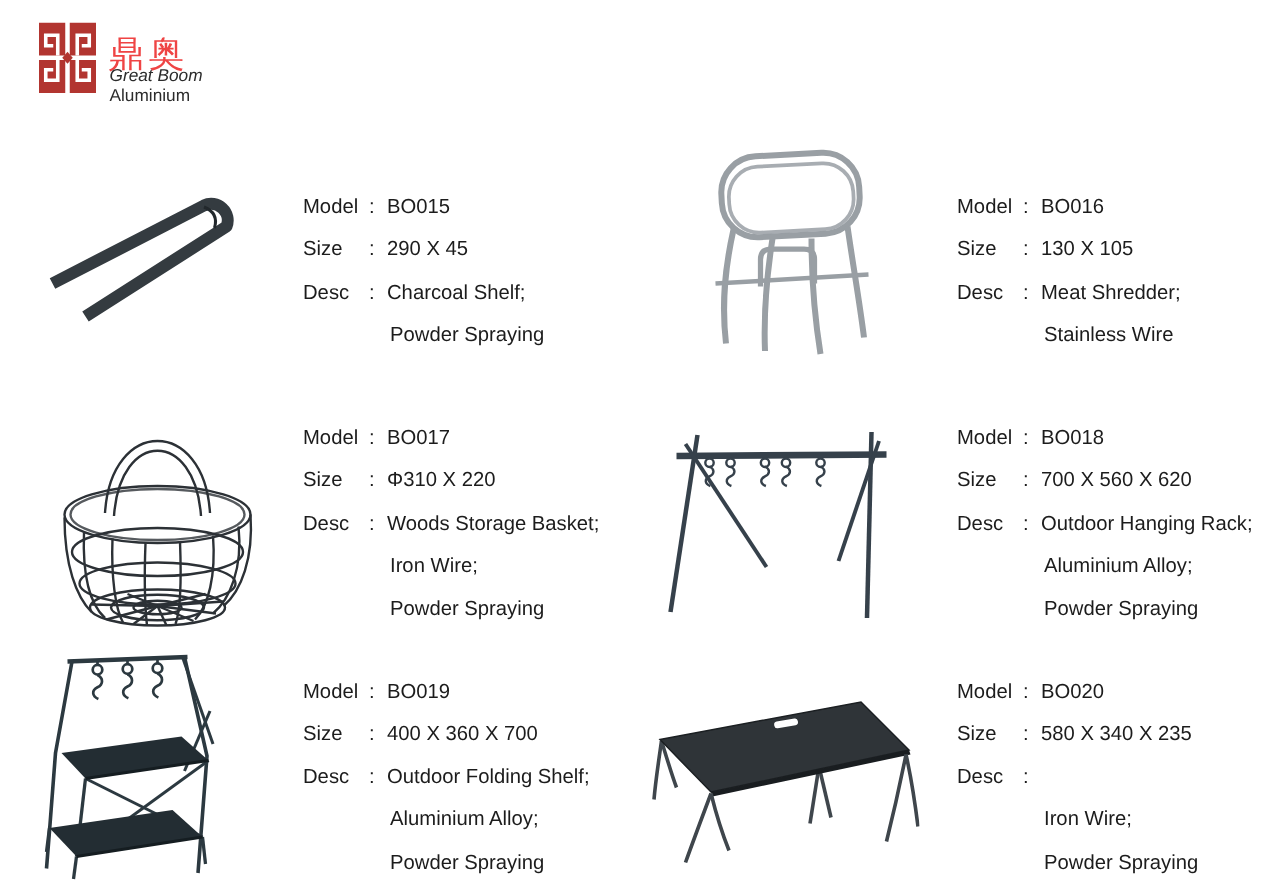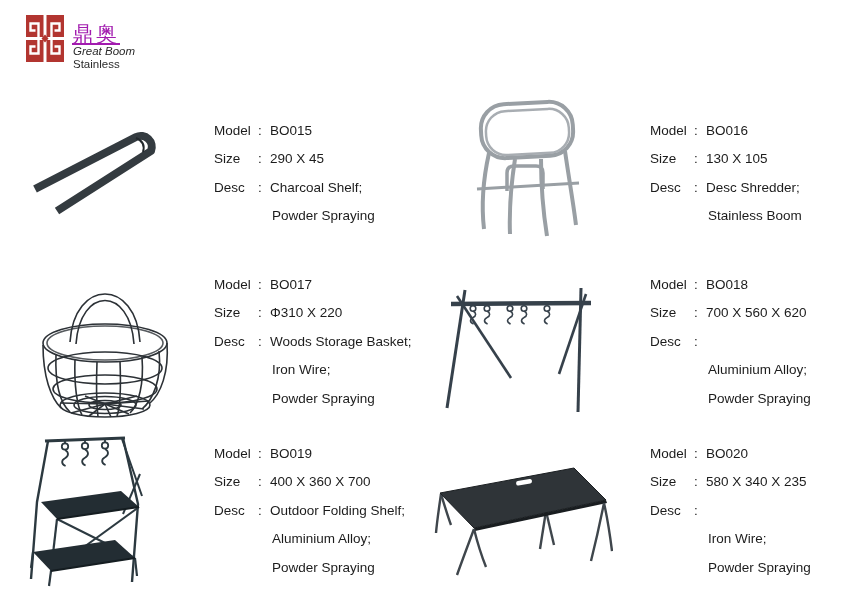--- a/index.html
+++ b/index.html
@@ -3,41 +3,41 @@
 <meta charset="utf-8">
 <style>
   html,body{margin:0;padding:0;}
   body{
     width:842px;height:593px;position:relative;background:#ffffff;
     font-family:"Liberation Sans","DejaVu Sans",sans-serif;color:#1d1d1d;
     overflow:hidden;
   }
   
   .logo{position:absolute;left:26px;top:15px;width:38px;height:47px;}
-  .brand-cn{position:absolute;left:72px;top:20px;font-size:21px;letter-spacing:3px;color:#a21caf;font-weight:500;text-decoration:underline;}
+  .brand-cn{position:absolute;left:72px;top:20px;font-size:24px;letter-spacing:3px;color:#ef4444;font-weight:500;}
   .brand-en1{position:absolute;left:73px;top:45px;font-size:11.5px;color:#2b2b2b;font-style:italic;}
   .brand-en2{position:absolute;left:73px;top:58px;font-size:11.5px;color:#2b2b2b;}
   
   .art{position:absolute;}
   #art0{left:20px;top:108px;width:170px;height:120px;}
   #art1{left:455px;top:95px;width:130px;height:145px;}
   #art2{left:25px;top:252px;width:160px;height:176px;}
   #art3{left:437px;top:262px;width:178px;height:155px;}
   #art4{left:25px;top:424px;width:160px;height:168px;}
   #art5{left:428px;top:453px;width:185px;height:132px;}
   .art svg{width:100%;height:100%;display:block;}
   
   .spec{position:absolute;font-size:13.5px;color:#1c1c1c;}
   #spec0{left:202px;top:116px;}
   #spec1{left:638px;top:116px;}
   #spec2{left:202px;top:270px;}
   #spec3{left:638px;top:270px;}
   #spec4{left:202px;top:439px;}
   #spec5{left:638px;top:439px;}
-  .line{display:flex;height:28.5px;align-items:center;white-space:nowrap;margin-left:12px;}
+  .line{display:flex;height:28.5px;align-items:flex-end;white-space:nowrap;}
   .label{width:44px;flex:none;}
   .colon{width:12px;flex:none;}
   .value{flex:none;}
   .cont .value{padding-left:2px;}
 </style>
 </head>
 <body>
 
 <header>
   <svg class="logo" viewBox="0 0 38 47" aria-hidden="true">
@@ -56,21 +56,21 @@
       </g>
       <g transform="translate(38,47) scale(-1,-1)">
         <rect x="0" y="0" width="17.5" height="22"></rect>
         <path d="M12.5,22 V8.5 H4.5 V15.5 H9.5" fill="none" stroke="#ffffff" stroke-width="2.4"></path>
       </g>
       <path d="M19,19.5 L15.5,23.5 L19,27.5 L22.5,23.5 Z"></path>
     </g>
   </svg>
   <div class="brand-cn">鼎奥</div>
   <div class="brand-en1">Great Boom</div>
-  <div class="brand-en2">Stainless</div>
+  <div class="brand-en2">Aluminium</div>
 </header>
 
 <div class="art" id="art0">
   <svg viewBox="0 0 170 120">
     <path d="M15,81 L116,29 A11 11 0 0 1 131,43 L37,103" fill="none" stroke="#343b40" stroke-width="8" stroke-linejoin="round"></path>
     <path d="M116,30 Q126,34 123,44" fill="none" stroke="#22282c" stroke-width="2"></path>
   </svg>
 </div>
 <section class="spec" id="spec0">
   <div class="line">
@@ -116,26 +116,26 @@
     <span class="value">BO016</span>
   </div>
   <div class="line">
     <span class="label">Size</span>
     <span class="colon">:</span>
     <span class="value">130 X 105</span>
   </div>
   <div class="line">
     <span class="label">Desc</span>
     <span class="colon">:</span>
-    <span class="value">Desc Shredder;</span>
-  </div>
-  <div class="line cont">
-    <span class="label"></span>
-    <span class="colon"></span>
-    <span class="value">Stainless Boom</span>
+    <span class="value">Meat Shredder;</span>
+  </div>
+  <div class="line cont">
+    <span class="label"></span>
+    <span class="colon"></span>
+    <span class="value">Stainless Wire</span>
   </div>
 </section>
 
 <div class="art" id="art2">
   <svg viewBox="0 0 160 176">
     <g fill="none" stroke="#2c3136" stroke-width="1.6">
       <path d="M45,90 C49,26 111,26 115,90"></path>
       <path d="M51,92 C55,34 105,34 109,92"></path>
       <ellipse cx="80" cy="91" rx="62" ry="19"></ellipse>
       <ellipse cx="80" cy="91" rx="58" ry="17" opacity="0.8"></ellipse>
@@ -222,20 +222,21 @@
     <span class="value">BO018</span>
   </div>
   <div class="line">
     <span class="label">Size</span>
     <span class="colon">:</span>
     <span class="value">700 X 560 X 620</span>
   </div>
   <div class="line">
     <span class="label">Desc</span>
     <span class="colon">:</span>
+    <span class="value">Outdoor Hanging Rack;</span>
   </div>
   <div class="line cont">
     <span class="label"></span>
     <span class="colon"></span>
     <span class="value">Aluminium Alloy;</span>
   </div>
   <div class="line cont">
     <span class="label"></span>
     <span class="colon"></span>
     <span class="value">Powder Spraying</span>

